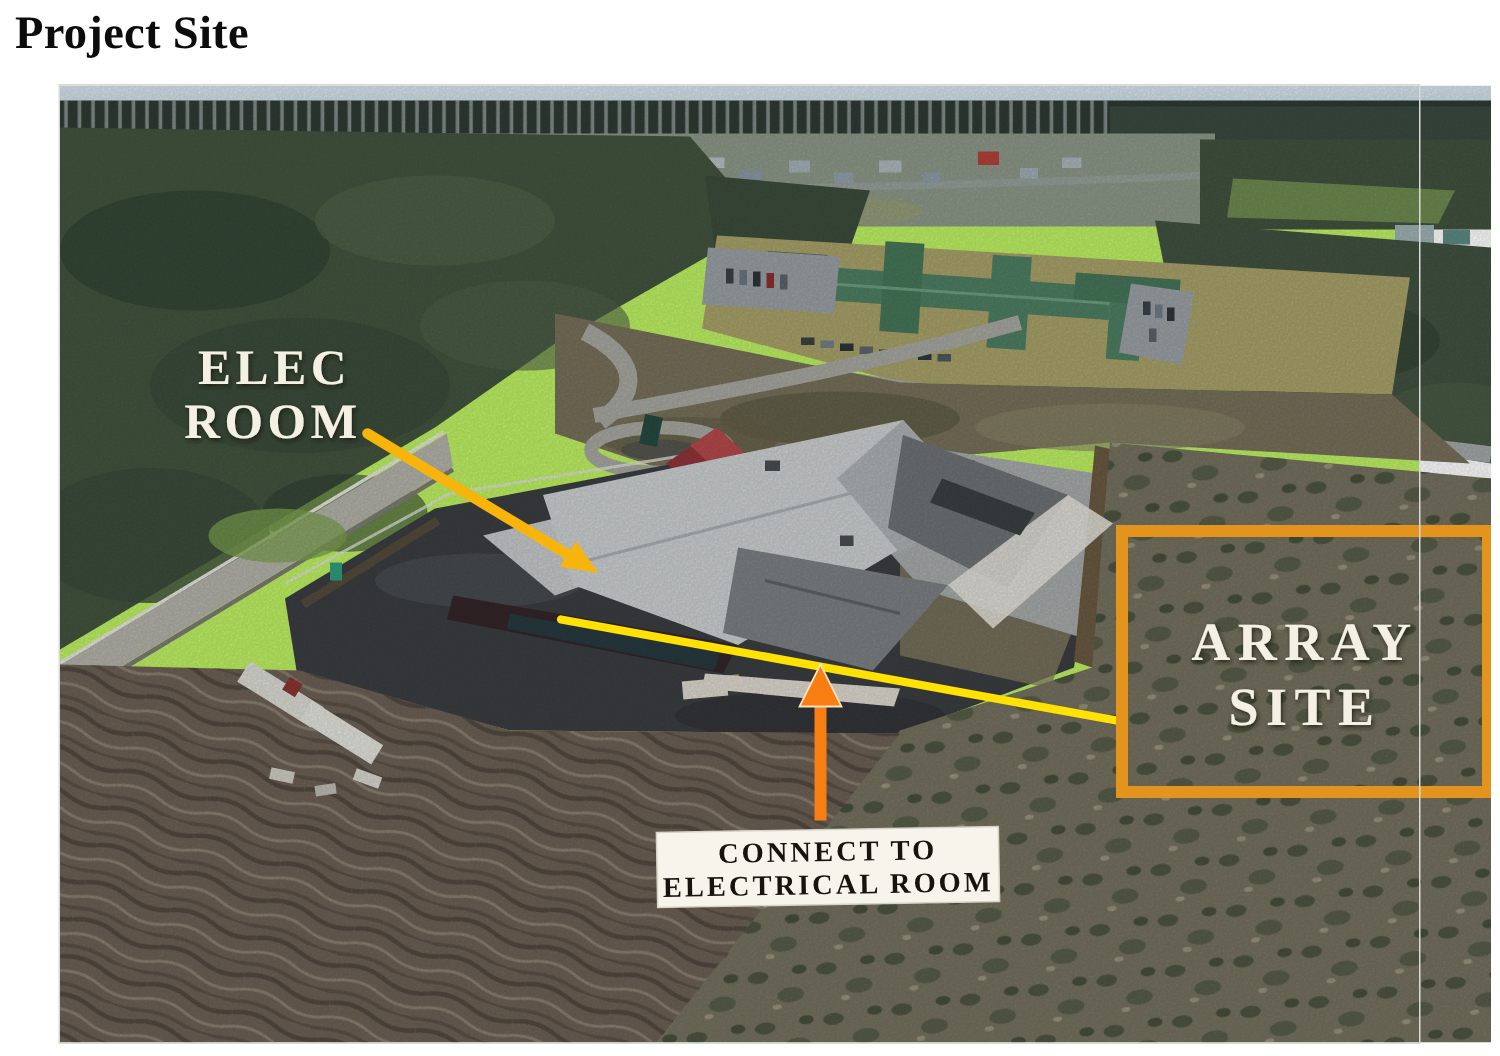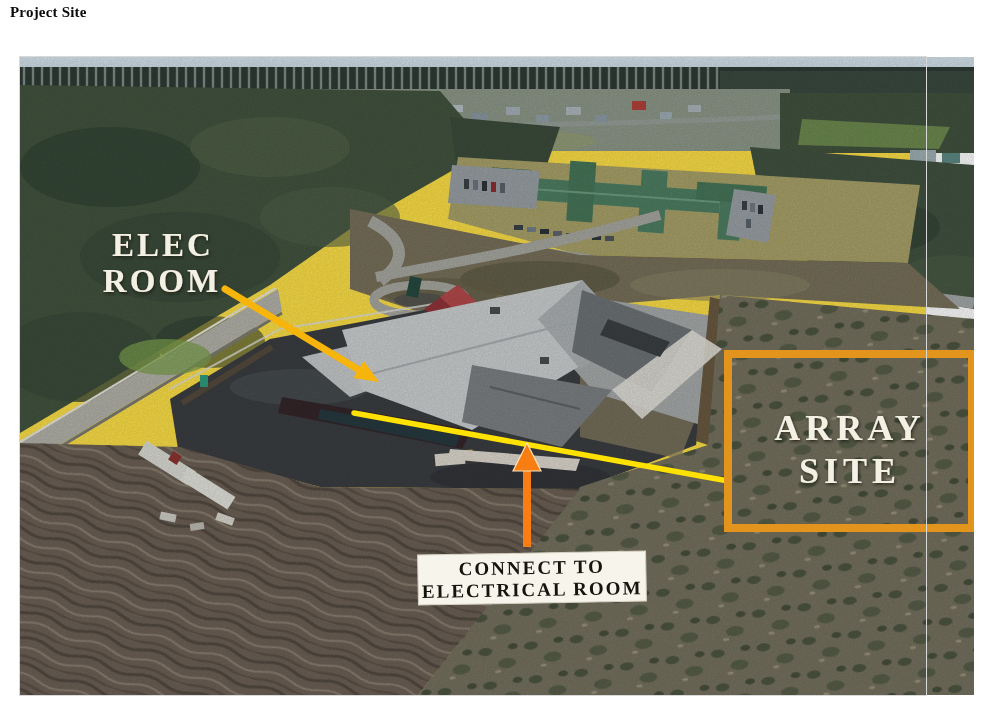--- a/index.html
+++ b/index.html
@@ -1,18 +1,18 @@
 <!DOCTYPE html>
 <html style="--annotation-yellow: #FFE104; --arrow-gold: #F7B50C; --arrow-orange: #F87E14; --array-box-orange: #E2941C; --label-background: #F7F4EB; --label-text: #17140E; --overlay-text: #F4F0E3;"><head>
 <meta charset="utf-8">
 <style>
   html,body{margin:0;padding:0;background:#ffffff;width:1000px;height:704px;overflow:hidden;}
   .page{position:relative;width:1000px;height:704px;background:#ffffff;font-family:"Liberation Serif",serif;}
-  .doc-title{position:absolute;left:10px;top:4px;font-weight:bold;font-size:15px;color:#0c0c0c;letter-spacing:.2px;}
-  .photo-frame{position:absolute;left:20px;top:57px;width:906px;height:638px;outline:1px solid #d9d9d9;background:#fde047;}
+  .doc-title{position:absolute;left:10px;top:4px;font-weight:bold;font-size:31px;color:#0c0c0c;letter-spacing:.2px;}
+  .photo-frame{position:absolute;left:40px;top:57px;width:906px;height:638px;outline:1px solid #d9d9d9;background:#bef264;}
   .photo-frame svg{display:block;width:954px;height:638px;}
 
   
   .yellow-line{stroke:var(--annotation-yellow,#ffe104);stroke-width:5.5;stroke-linecap:round;}
   .gold-arrow-line{stroke:var(--arrow-gold,#f7b50c);stroke-width:7;stroke-linecap:round;}
   .gold-arrow-head{fill:var(--arrow-gold,#f7b50c);}
   .orange-arrow-line{stroke:var(--arrow-orange,#f87e14);stroke-width:8;}
   .orange-arrow-head{fill:var(--arrow-orange,#f87e14);stroke:#ffe3b8;stroke-width:1.2;}
   .array-box{stroke:var(--array-box-orange,#e2941c);stroke-width:8;fill:none;}
   .overlay-text{fill:var(--overlay-text,#f4f0e3);font-family:"Liberation Serif",serif;font-weight:600;}

